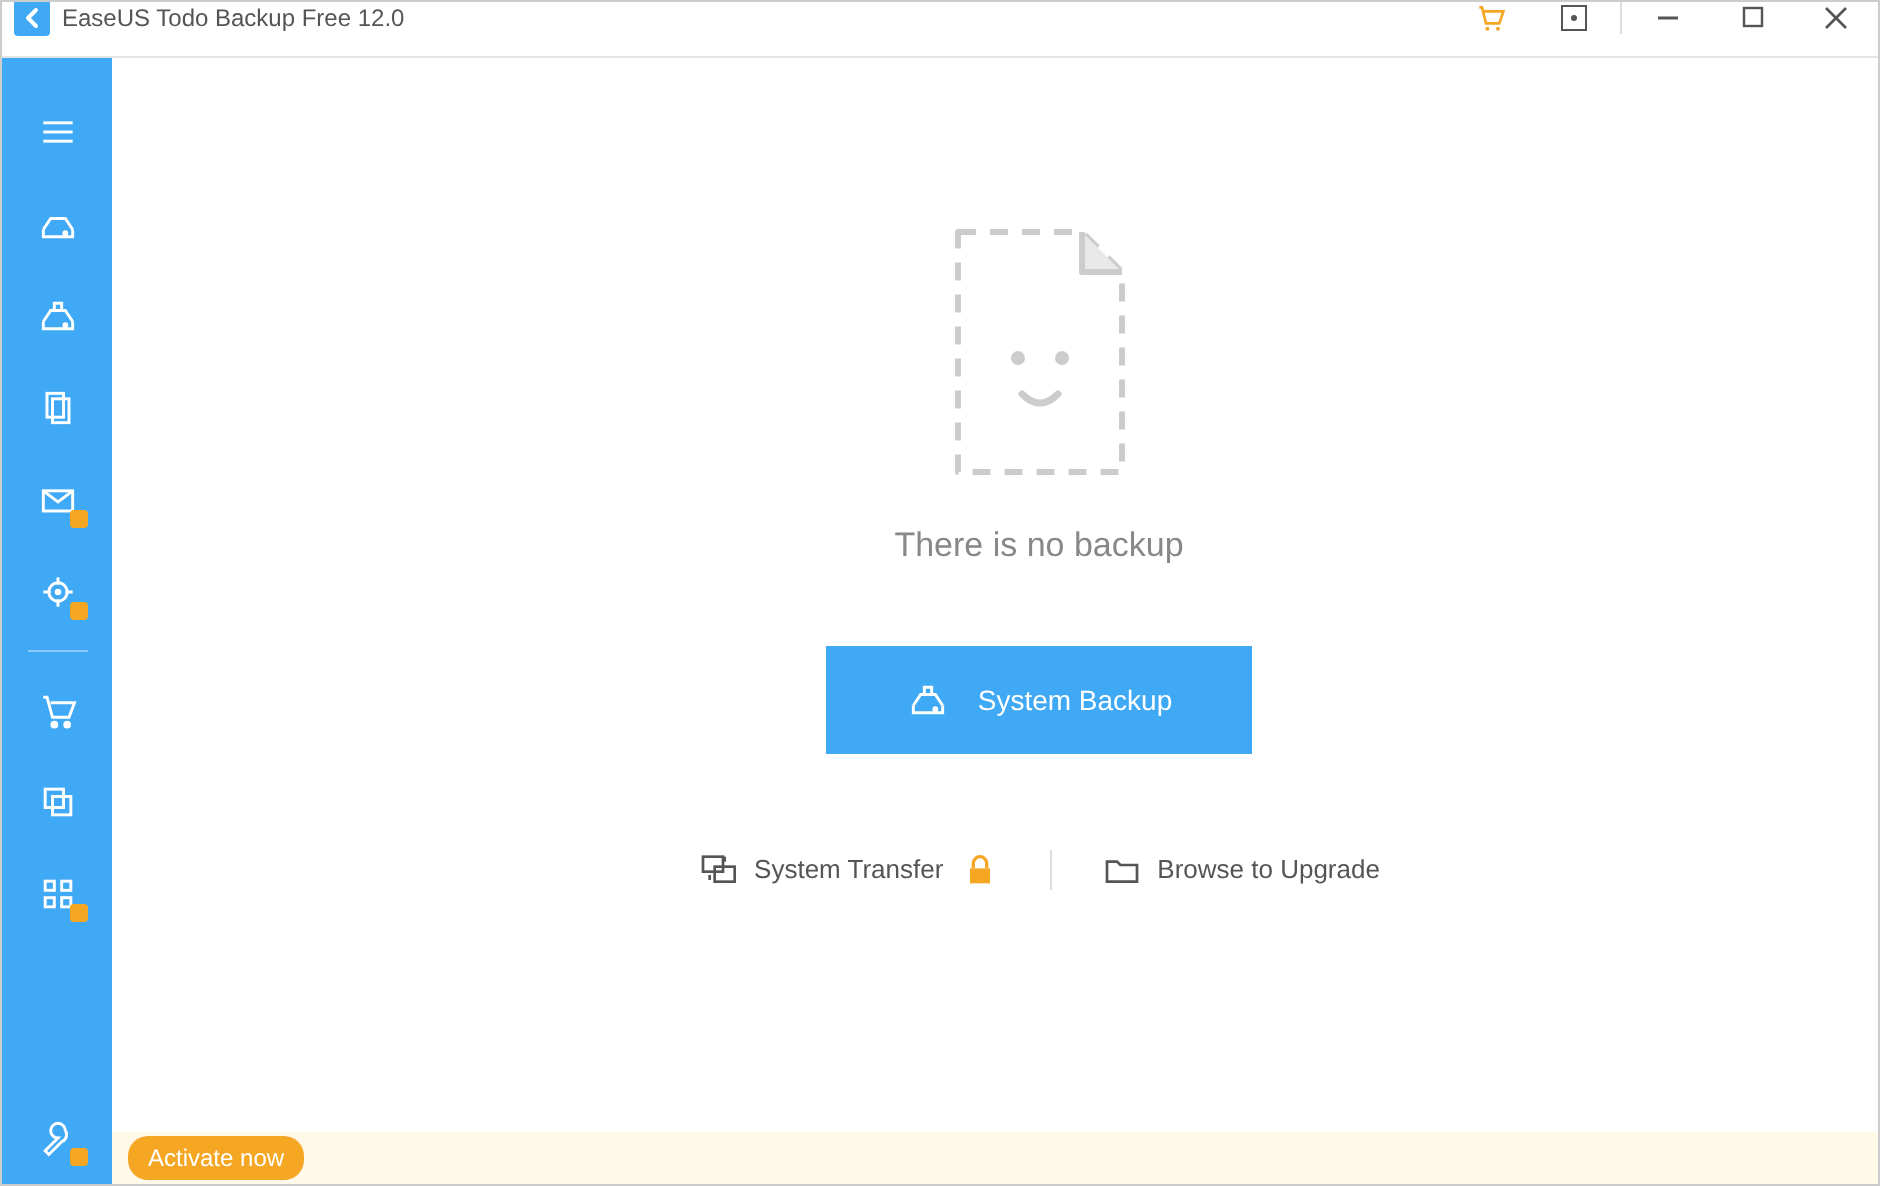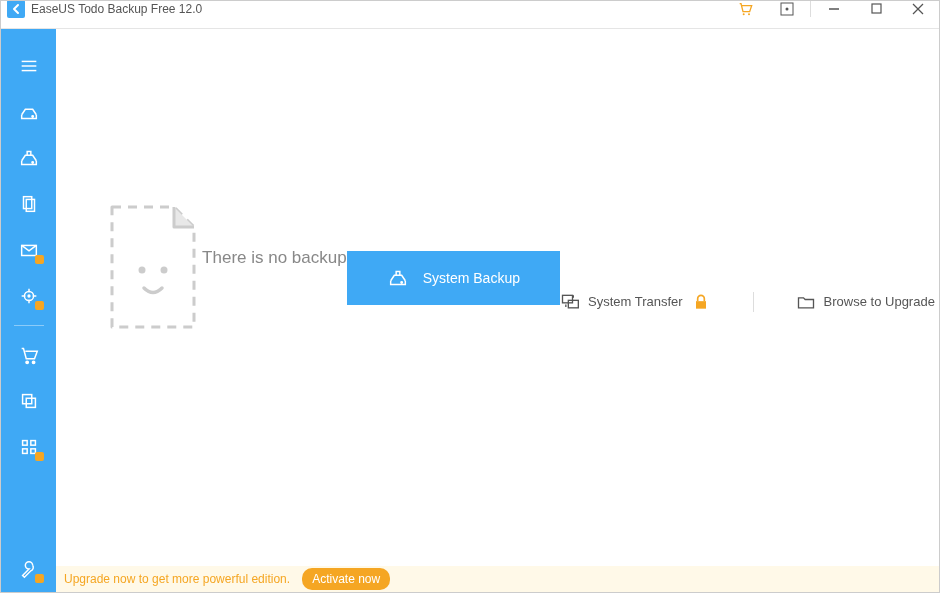--- a/index.html
+++ b/index.html
@@ -15,27 +15,27 @@
 .titlebar .sep { width: 1px; height: 16px; background: #ddd; margin: 0 2px; }
 
 .body-row { flex: 1; display: flex; min-height: 0; }
 .sidebar { width: 55px; background: #3fa9f5; display: flex; flex-direction: column; align-items: center; padding-top: 14px; }
 .sidebar .side-item { width: 100%; height: 46px; display: flex; align-items: center; justify-content: center; cursor: pointer; position: relative; }
 .sidebar svg { width: 22px; height: 22px; stroke: #fff; fill: none; stroke-width: 1.6; }
 .sidebar .divider { width: 30px; height: 1px; background: rgba(255,255,255,0.4); margin: 6px 0; }
 .sidebar .lock-dot { position: absolute; bottom: 9px; right: 12px; width: 9px; height: 9px; background: #f5a623; border-radius: 2px; }
 
 .main { flex: 1; display: flex; flex-direction: column; position: relative; }
-.content { flex: 1; display: flex; flex-direction: row; align-items: center; justify-content: center; padding-bottom: 40px; margin-left: 44px; }
+.content { flex: 1; display: flex; flex-direction: column; align-items: center; justify-content: center; padding-bottom: 40px; margin-left: 44px; }
 .empty-doc { width: 98px; height: 130px; margin-bottom: 22px; }
 .empty-label { color: #888; font-size: 17px; margin-bottom: 40px; }
 .primary-btn { background: #3fa9f5; color: #fff; border: none; padding: 16px 40px; font-size: 14px; display: flex; align-items: center; gap: 14px; cursor: pointer; text-align: center; }
 .primary-btn svg { width: 22px; height: 22px; stroke: #fff; fill: none; stroke-width: 1.6; }
 
-.sec-row { display: flex; align-items: center; gap: 42px; margin-top: 48px; }
+.sec-row { display: flex; align-items: center; gap: 25px; margin-top: 48px; }
 .sec-item { display: flex; align-items: center; gap: 8px; cursor: pointer; font-size: 13px; color: #555; }
 .sec-item svg { width: 20px; height: 20px; }
 .sec-sep { width: 1px; height: 20px; background: #ddd; }
 .lock-badge { width: 14px; height: 14px; }
 
 .bottombar { height: 26px; background: #fff9e8; display: flex; align-items: center; padding: 0 8px; gap: 12px; font-size: 12px; }
 .bottombar .msg { color: #f5a623; }
 .bottombar .activate { background: #f5a623; color: #fff; border: none; padding: 4px 10px; font-size: 12px; cursor: pointer; border-radius: 10px; }
 </style>
 </head>
@@ -199,17 +199,16 @@
         <div class="sec-sep"></div>
         <div class="sec-item">
           <svg viewBox="0 0 24 24" stroke="#555" fill="none" stroke-width="1.6">
               <path d="M3 7 L3 19 L21 19 L21 9 L11 9 L9 7 Z"></path>
             </svg>
           <span>Browse to Upgrade</span>
         </div>
       </div>
     </div>
     <div class="bottombar">
-      <span class="msg">Upgrade now to get more powerful edition.</span>
       <button class="activate">Activate now</button>
     </div>
   </div>
 </div>
 
 </body></html>

